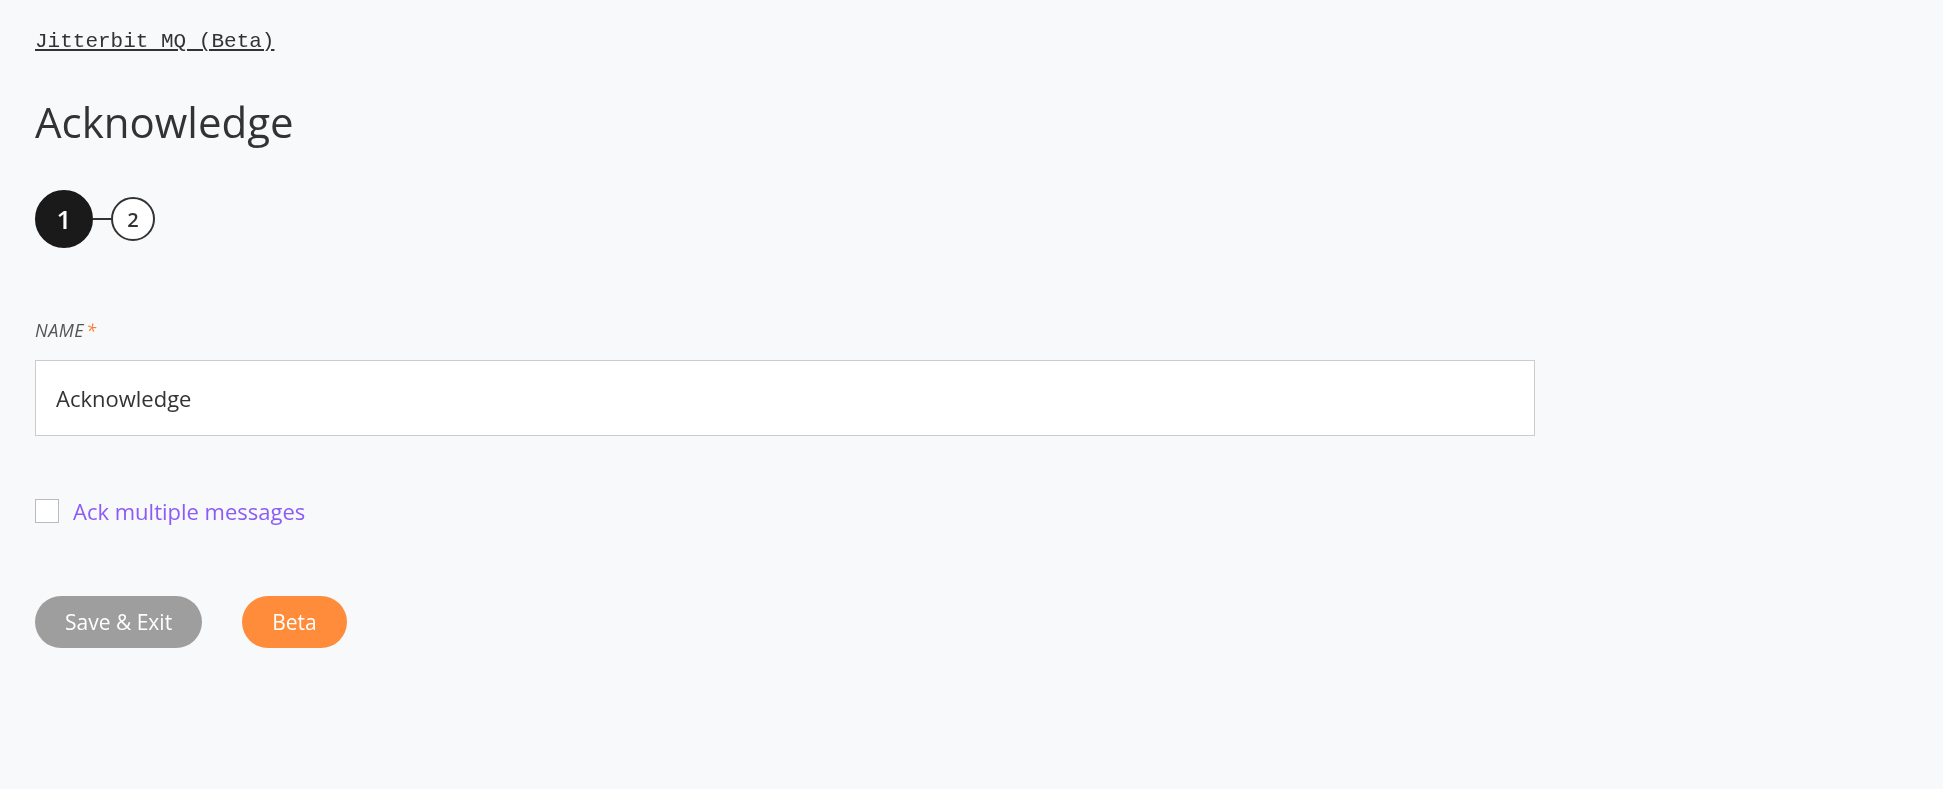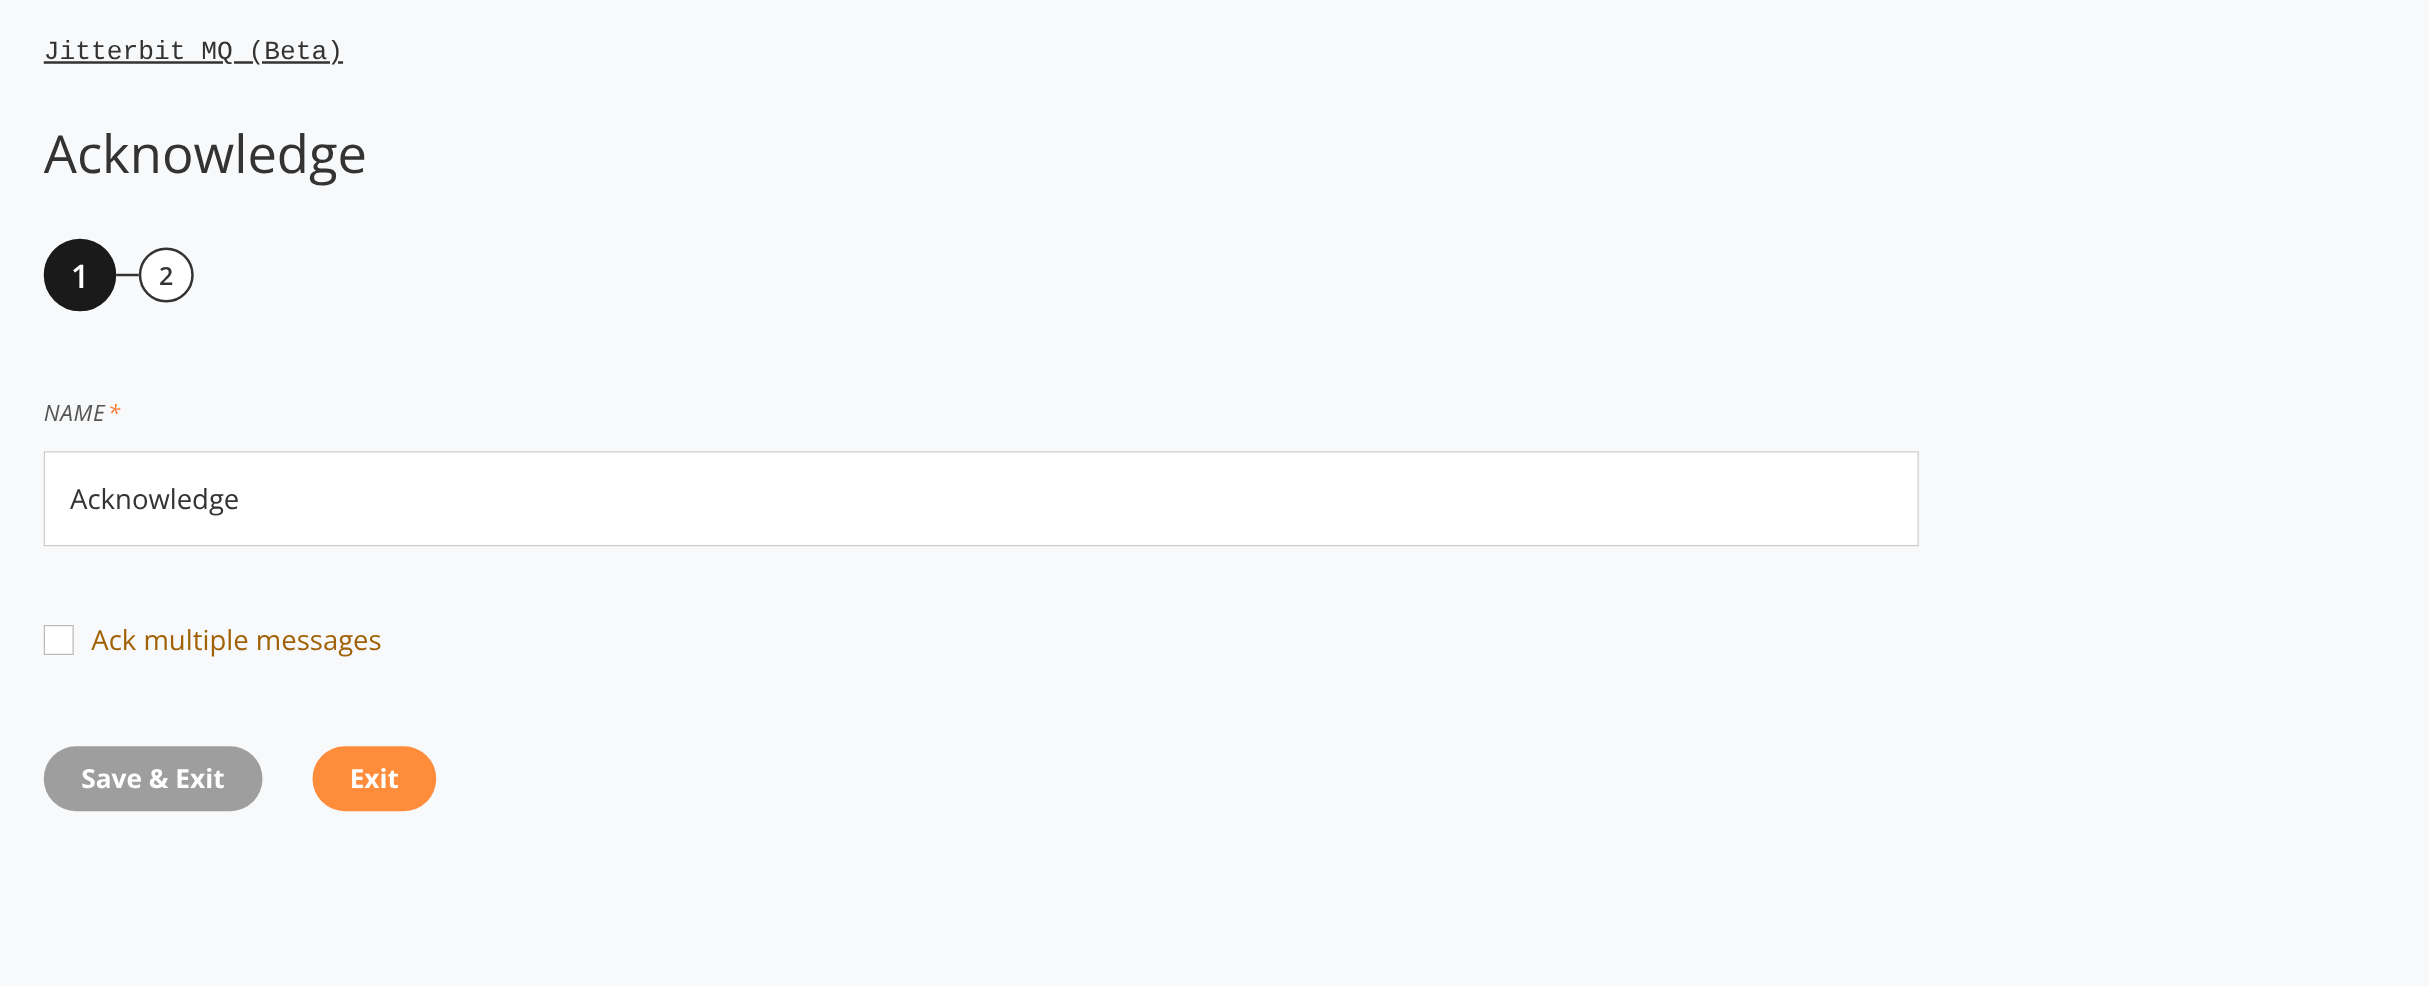--- a/index.html
+++ b/index.html
@@ -97,33 +97,33 @@
     height: 24px;
     border: 1px solid #bbb;
     background: #fff;
     margin-right: 14px;
     cursor: pointer;
     appearance: none;
     -webkit-appearance: none;
   }
   .checkbox-label {
     font-size: 22px;
-    color: #a16207;
+    color: #8b5cf6;
     cursor: pointer;
   }
   .button-row {
     display: flex;
     gap: 40px;
   }
   .btn {
     padding: 12px 30px;
     border-radius: 999px;
     border: none;
     font-size: 21px;
-    font-weight: 700;
+    font-weight: 400;
     cursor: pointer;
     font-family: inherit;
   }
   .btn-gray {
     background: #9e9e9e;
     color: #fff;
   }
   .btn-orange {
     background: #ff8c3a;
     color: #fff;
@@ -150,17 +150,17 @@
 
 <input type="text" class="text-input" value="Acknowledge" style="">
 
 <div class="checkbox-row">
   <input type="checkbox" class="checkbox" style="">
   <label class="checkbox-label">Ack multiple messages</label>
 </div>
 
 <div class="button-row">
   <button class="btn btn-gray">Save &amp; Exit</button>
-  <button class="btn btn-orange">Exit</button>
+  <button class="btn btn-orange">Beta</button>
 </div>
 
 
 
 
 </body></html>

